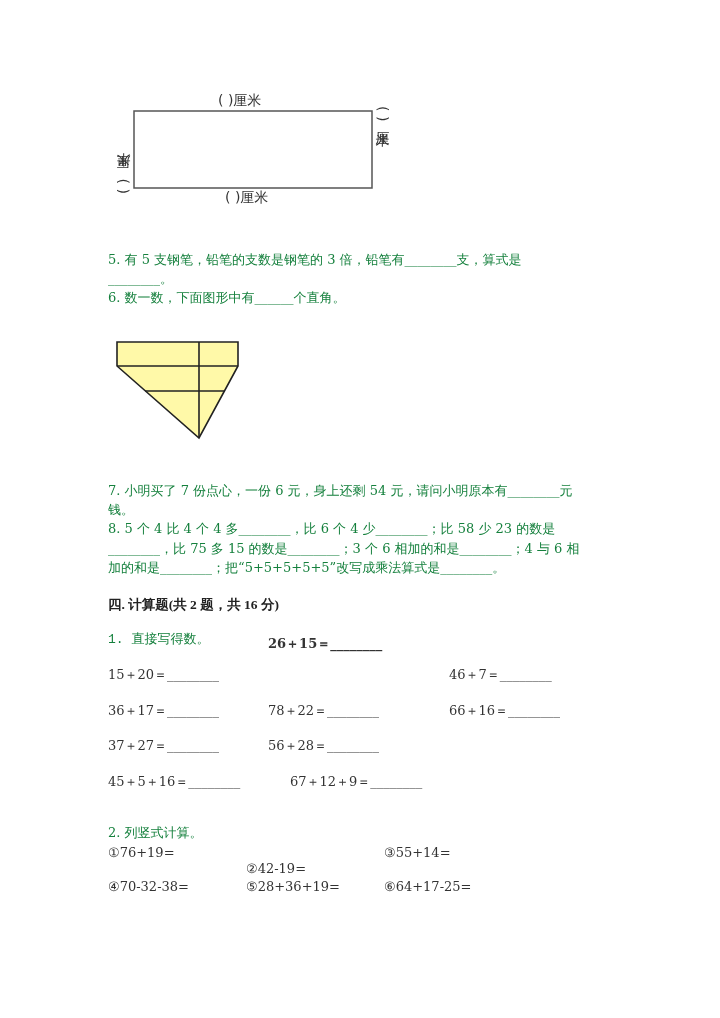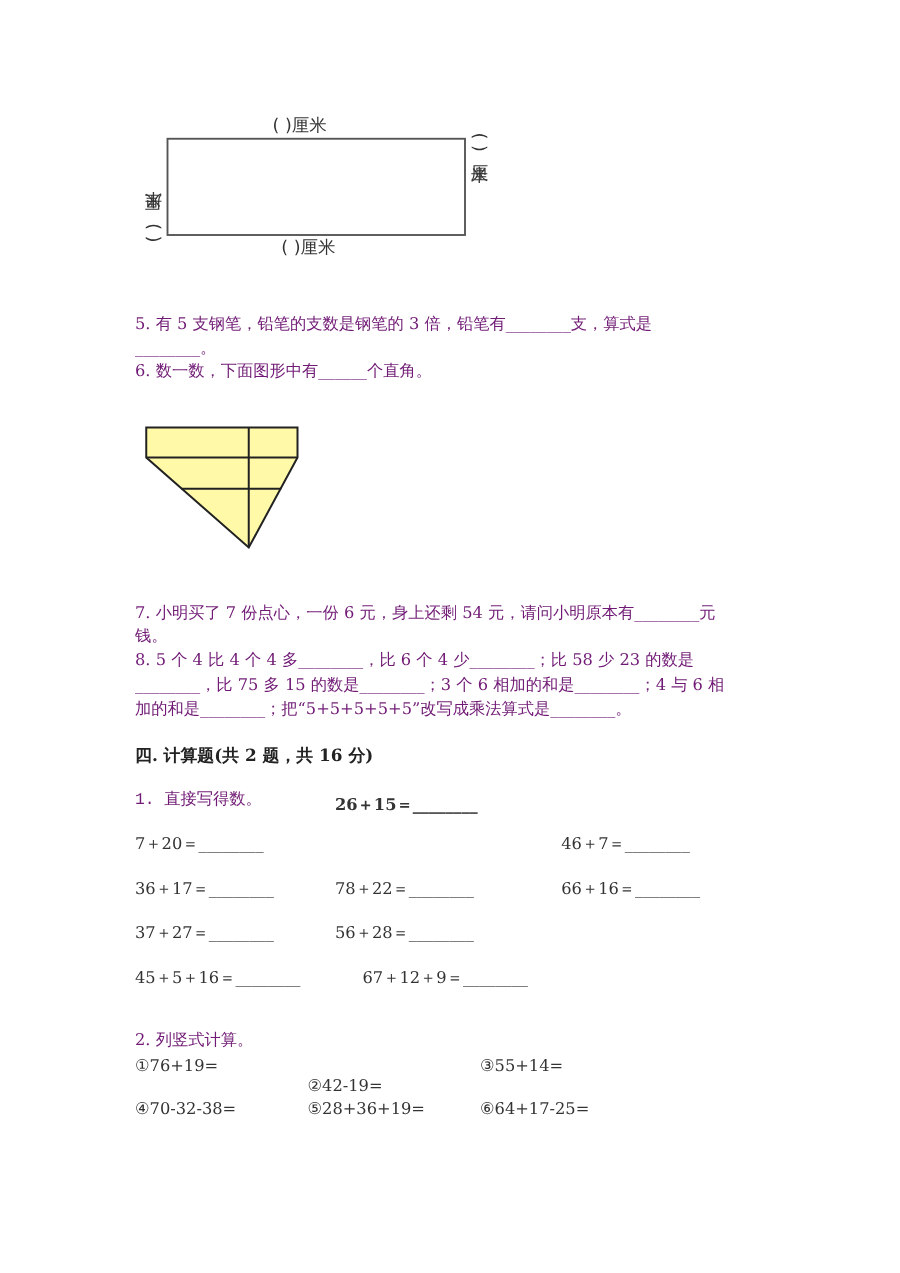--- a/index.html
+++ b/index.html
@@ -1,19 +1,19 @@
 <!DOCTYPE html>
 <html><head>
 <meta charset="utf-8">
 <style>
   html, body { margin:0; padding:0; background:#ffffff; }
   body { width:720px; height:1018px; position:relative; overflow:hidden;
          font-family: "DejaVu Serif", "Liberation Serif", serif; color:#333; }
   .abs { position:absolute; white-space:nowrap; }
-  .txt { font-size:13px; line-height:18px; color:#701a75; }
+  .txt { font-size:13px; line-height:18px; color:#15803d; }
   .bold { font-weight:bold; color:#222; font-size:13.5px; }
   .lbl { font-size:14px; color:#333; font-family:"DejaVu Sans","Liberation Sans",sans-serif; }
   .vlbl { writing-mode: vertical-rl; font-size:14px; color:#333; font-family:"DejaVu Sans","Liberation Sans",sans-serif; }
   .calc { font-size:13px; color:#333; }
 </style>
 </head>
 <body>
 
 <div class="abs" style="left:100px;top:90px;width:300px;height:125px;">
   <svg width="300" height="125" style="position:absolute;left:0;top:0;">
@@ -35,24 +35,24 @@
   <line x1="35" y1="55" x2="115" y2="55" stroke="#222" stroke-width="1.6"></line>
   <line x1="89" y1="6" x2="89" y2="102" stroke="#222" stroke-width="1.6"></line>
 </svg>
 
 <div class="abs txt" style="left:108px;top:482px;">7. 小明买了 7 份点心，一份 6 元，身上还剩 54 元，请问小明原本有________元</div>
 <div class="abs txt" style="left:108px;top:501px;">钱。</div>
 <div class="abs txt" style="left:108px;top:520px;">8. 5 个 4 比 4 个 4 多________，比 6 个 4 少________；比 58 少 23 的数是</div>
 <div class="abs txt" style="left:108px;top:540px;">________，比 75 多 15 的数是________；3 个 6 相加的和是________；4 与 6 相</div>
 <div class="abs txt" style="left:108px;top:559px;">加的和是________；把“5+5+5+5+5”改写成乘法算式是________。</div>
 
-<div class="abs bold" style="left:108px;top:596px;">四. 计算题(共 2 题，共 16 分)</div>
+<div class="abs bold" style="left:108px;top:596px;font-family:Liberation Serif, serif;">四. 计算题(共 2 题，共 16 分)</div>
 <div class="abs txt" style="left:108px;top:631px;font-family:Liberation Mono, monospace;">1. 直接写得数。</div>
 
-<div class="abs calc" style="left:108px;top:666px;">7＋20＝________</div>
+<div class="abs calc" style="left:108px;top:666px;">15＋20＝________</div>
 <div class="abs calc" style="left:268px;top:635px;font-weight:bold;">26＋15＝________</div>
 <div class="abs calc" style="left:449px;top:666px;">46＋7＝________</div>
 <div class="abs calc" style="left:108px;top:702px;">36＋17＝________</div>
 <div class="abs calc" style="left:268px;top:702px;">78＋22＝________</div>
 <div class="abs calc" style="left:449px;top:702px;">66＋16＝________</div>
 <div class="abs calc" style="left:108px;top:737px;">37＋27＝________</div>
 <div class="abs calc" style="left:268px;top:737px;">56＋28＝________</div>
 <div class="abs calc" style="left:108px;top:773px;">45＋5＋16＝________</div>
 <div class="abs calc" style="left:290px;top:773px;">67＋12＋9＝________</div>
 

